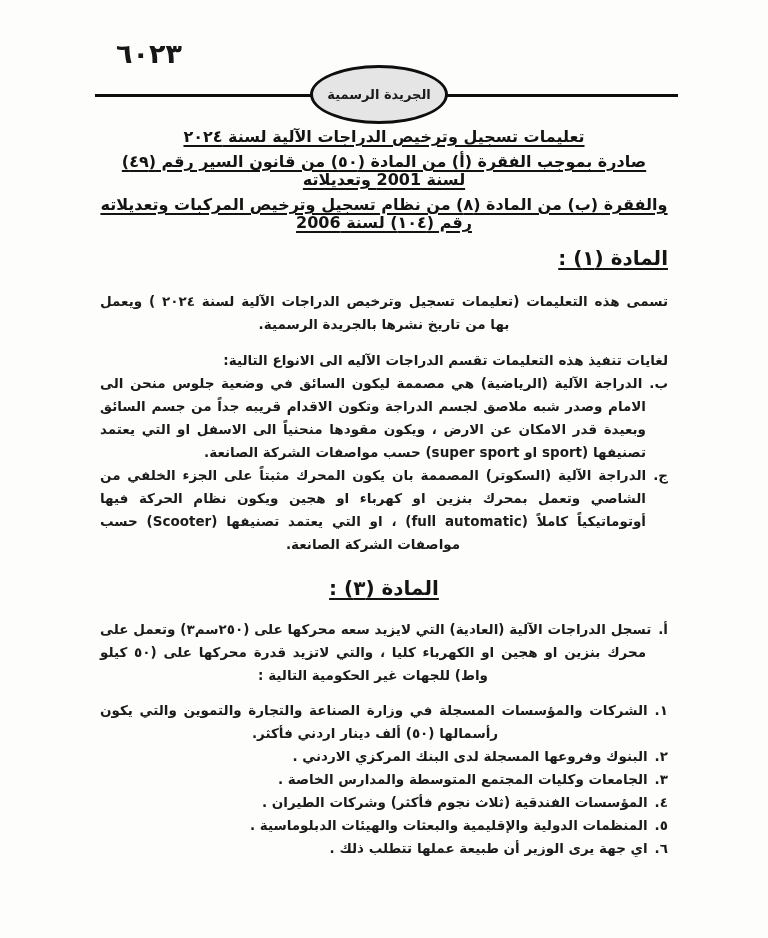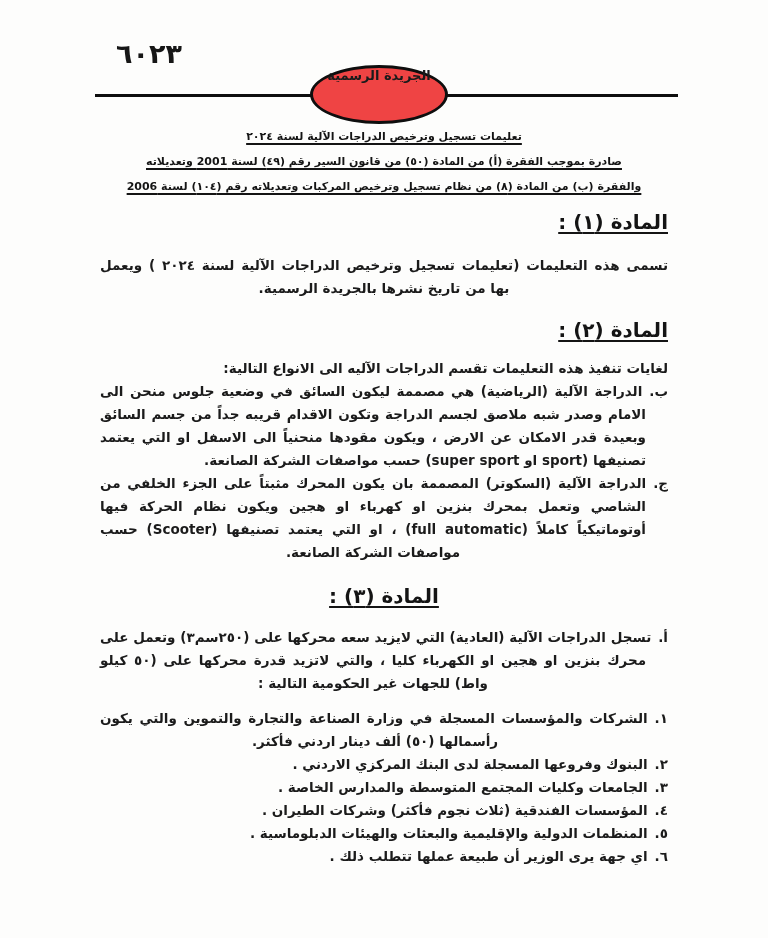--- a/index.html
+++ b/index.html
@@ -19,34 +19,34 @@
     font-size:27px; font-weight:700; letter-spacing:12px;
     direction:ltr; color:#161616;
   }
   
   .rule {
     position:absolute; top:94px; left:95px; width:583px; height:3px;
     background:#0e0e0e;
   }
   .oval {
     position:absolute; top:65px; left:310px; width:138px; height:59px;
-    background:#ef4444; border:3.5px solid #0e0e0e; border-radius:50%;
-    display:flex; align-items:flex-start; justify-content:center; z-index:2;
+    background:#e5e5e5; border:3.5px solid #0e0e0e; border-radius:50%;
+    display:flex; align-items:center; justify-content:center; z-index:2;
   }
   .oval span { font-size:13px; font-weight:700; }
 
   
   .doc {
     position:absolute; top:128px; right:100px; width:568px;
     direction:rtl; text-align:right;
     font-size:13.5px; font-weight:600; line-height:23px;
   }
   .tblock { text-align:center; }
   .tline {
-    font-size:11px; font-weight:800; line-height:18px;
+    font-size:16px; font-weight:800; line-height:18px;
     text-decoration:underline; text-decoration-thickness:2px; text-underline-offset:3px;
     margin-bottom:7px; color:#141414;
   }
   .art-h {
     display:inline-block;
     font-size:20px; font-weight:800; line-height:20px;
     text-decoration:underline; text-decoration-thickness:1.5px; text-underline-offset:3px;
     color:#141414;
   }
   .h1-wrap { margin-top:16px; }
@@ -90,23 +90,20 @@
       <div class="tline">تعليمات تسجيل وترخيص الدراجات الآلية لسنة ٢٠٢٤</div>
       <div class="tline">صادرة بموجب الفقرة (أ) من المادة (٥٠) من قانون السير رقم (٤٩) لسنة 2001 وتعديلاته</div>
       <div class="tline">والفقرة (ب) من المادة (٨) من نظام تسجيل وترخيص المركبات وتعديلاته رقم (١٠٤) لسنة 2006</div>
     </div>
 
     <div class="h1-wrap">
       <span class="art-h">المادة (١) :</span>
     </div>
     <p class="para">تسمى هذه التعليمات (تعليمات تسجيل وترخيص الدراجات الآلية لسنة ٢٠٢٤ ) ويعمل بها من تاريخ نشرها بالجريدة الرسمية.</p>
 
-    <div class="h2-wrap">
-      <span class="art-h">المادة (٢) :</span>
-    </div>
     <p class="intro">لغايات تنفيذ هذه التعليمات تقسم الدراجات الآليه الى الانواع التالية:</p>
 
     <div class="litem right-last">
       <span class="marker">ب.</span><span>الدراجة الآلية (الرياضية) هي مصممة ليكون السائق في وضعية جلوس منحن الى الامام وصدر شبه ملاصق لجسم الدراجة وتكون الاقدام قريبه جداً من جسم السائق وبعيدة قدر الامكان عن الارض ، ويكون مقودها منحنياً الى الاسفل او التي يعتمد تصنيفها (sport او super sport) حسب مواصفات الشركة الصانعة.</span>
     </div>
     <div class="litem center-last">
       <span class="marker">ج.</span><span>الدراجة الآلية (السكوتر) المصممة بان يكون المحرك مثبتاً على الجزء الخلفي من الشاصي وتعمل بمحرك بنزين او كهرباء او هجين ويكون نظام الحركة فيها أوتوماتيكياً كاملاً (full automatic) ، او التي يعتمد تصنيفها (Scooter) حسب مواصفات الشركة الصانعة.</span>
     </div>
 
     <div class="h3-wrap">

